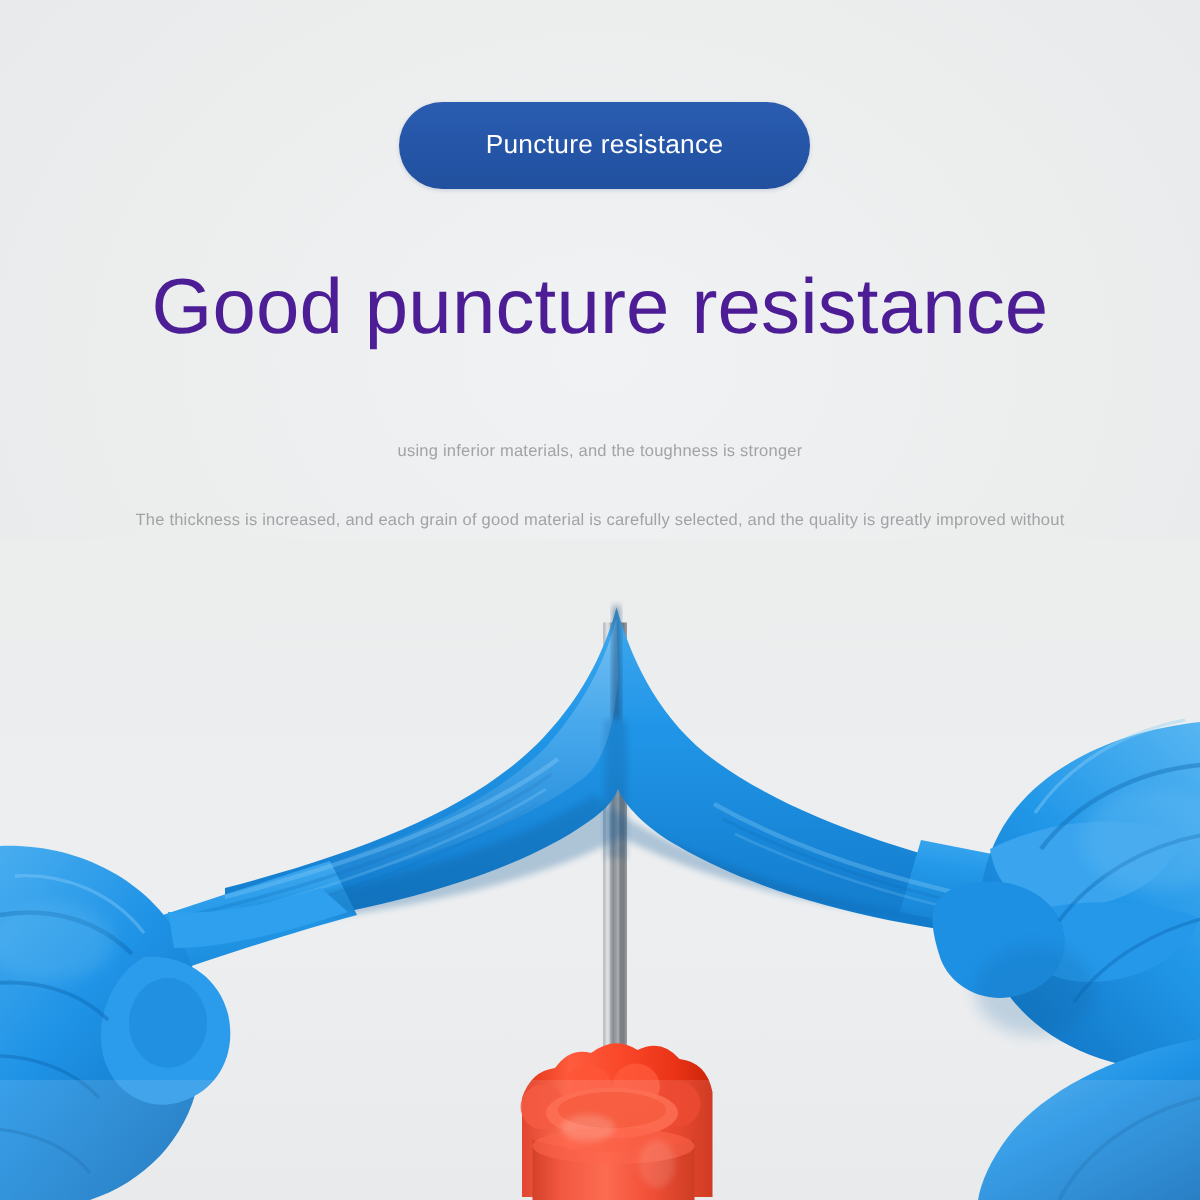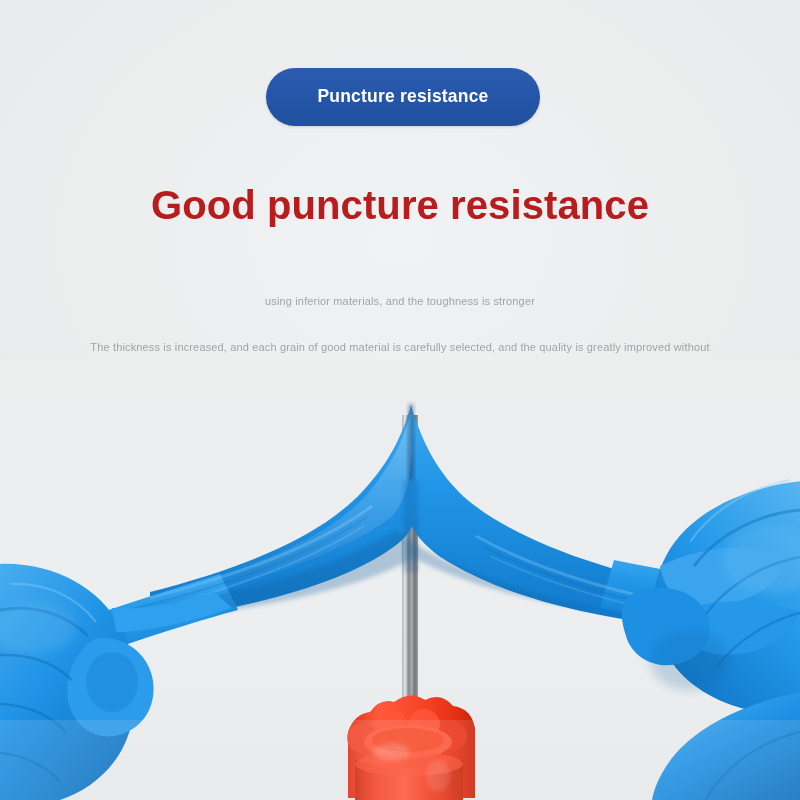--- a/index.html
+++ b/index.html
@@ -41,36 +41,36 @@
     border: none;
     padding: 0;
     display: flex;
     align-items: center;
     justify-content: center;
     box-shadow: 0 1px 3px rgba(40, 70, 130, 0.18);
   }
   .pill-label {
     color: #ffffff;
     font-size: 17.5px;
-    font-weight: bold;
+    font-weight: normal;
     letter-spacing: 0.2px;
     line-height: 1;
     white-space: nowrap;
   }
 
   
   .headline {
     position: absolute;
     left: 0;
     right: 0;
     top: 181px;
     text-align: center;
-    font-size: 40px;
-    font-weight: bold;
-    color: #b91c1c;
+    font-size: 52px;
+    font-weight: normal;
+    color: #4c1d95;
     letter-spacing: 0.1px;
     line-height: 48px;
     margin: 0;
   }
 
   
   .body-copy {
     position: absolute;
     left: 0;
     right: 0;

